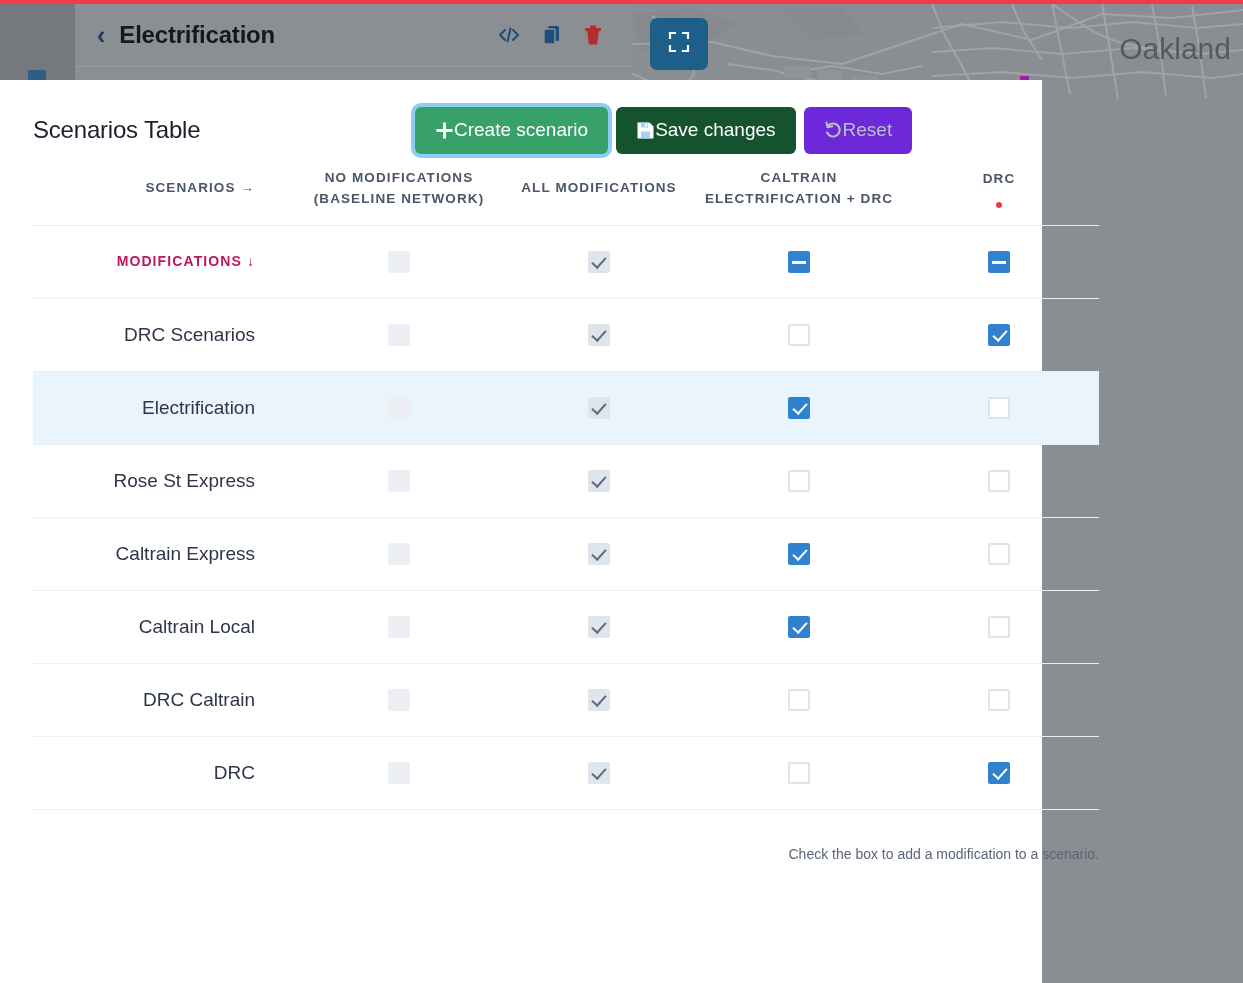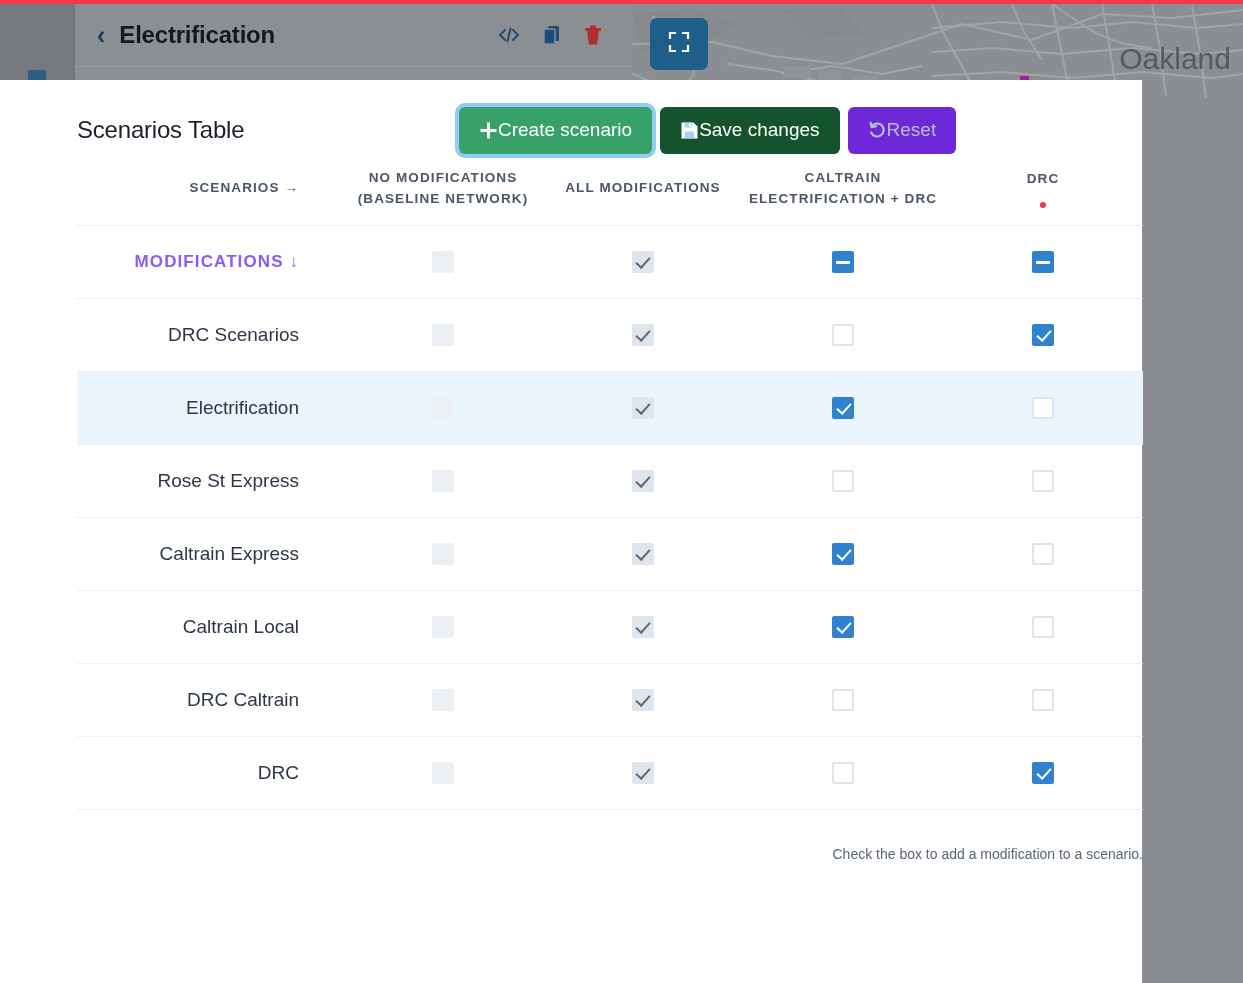--- a/index.html
+++ b/index.html
@@ -95,43 +95,42 @@
   .bg-map {
     position: absolute;
     top: 4px; left: 632px; right: 0;
     bottom: 0;
     background: #8a8e93;
     overflow: hidden;
   }
   .bg-map svg { display: block; }
   .bg-map-label {
     position: absolute;
-    right: 12px; top: 38px;
+    right: 12px; top: 28px;
     font-size: 30px;
     color: #575a5d;
     letter-spacing: 0px;
     margin-left: 32px;
   }
   .bg-map-marker {
     position: absolute;
     left: 388px; top: 72px;
     width: 9px; height: 9px;
     background: #9d1fa0;
   }
 
   
   .modal {
     position: absolute;
     left: 0;
     top: 80px;
-    width: 1142px;
+    width: 1042px;
     height: 903px;
     background: #ffffff;
     box-sizing: border-box;
-    padding-left: 44px;
   }
 
   .modal-head {
     display: flex;
     align-items: center;
     padding: 26px 0 0 33px;
     height: 74px;
     box-sizing: border-box;
   }
   .modal-title {
@@ -222,25 +221,25 @@
     vertical-align: middle;
   }
   tbody td.rowlabel {
     text-align: right;
     padding-right: 44px;
     font-size: 19px;
     color: #2d3748;
     line-height: 1.38;
   }
   tbody td.rowlabel.headerish {
-    font-size: 17px;
+    font-size: 14px;
     font-weight: 700;
     letter-spacing: 1.1px;
     text-transform: uppercase;
-    color: #8b5cf6;
+    color: #be185d;
   }
 
   
   .cb {
     display: inline-block;
     width: 22px; height: 22px;
     box-sizing: border-box;
     border-radius: 2px;
     position: relative;
     vertical-align: middle;

